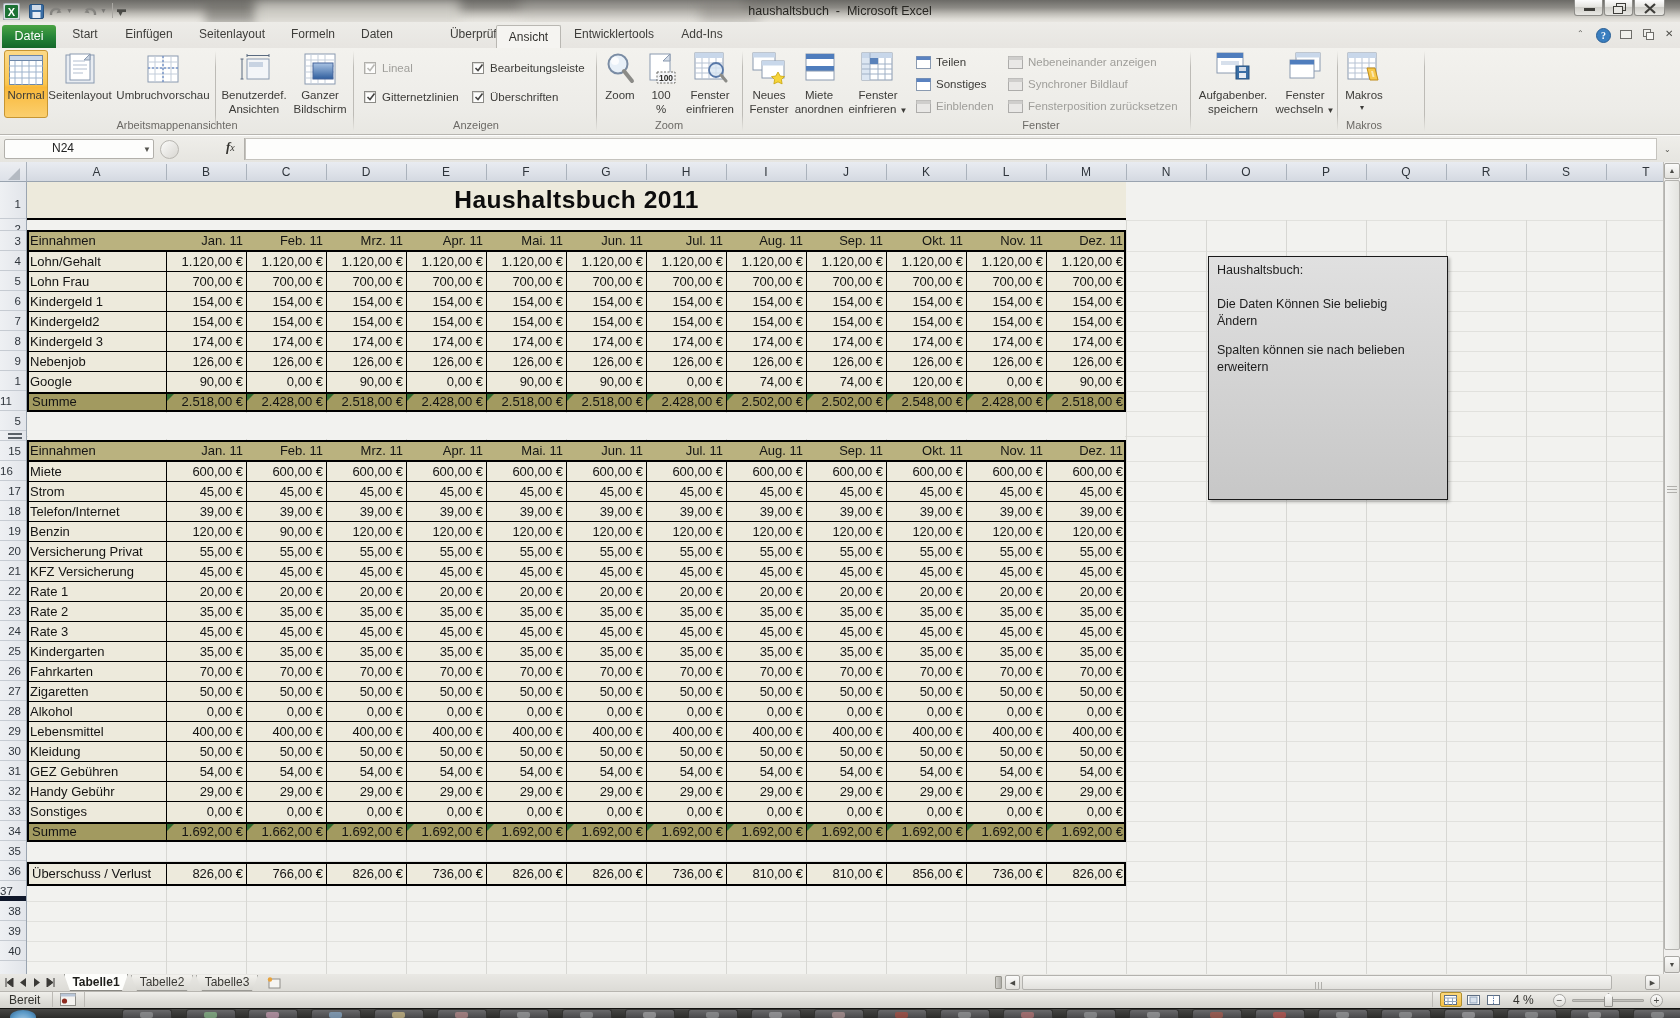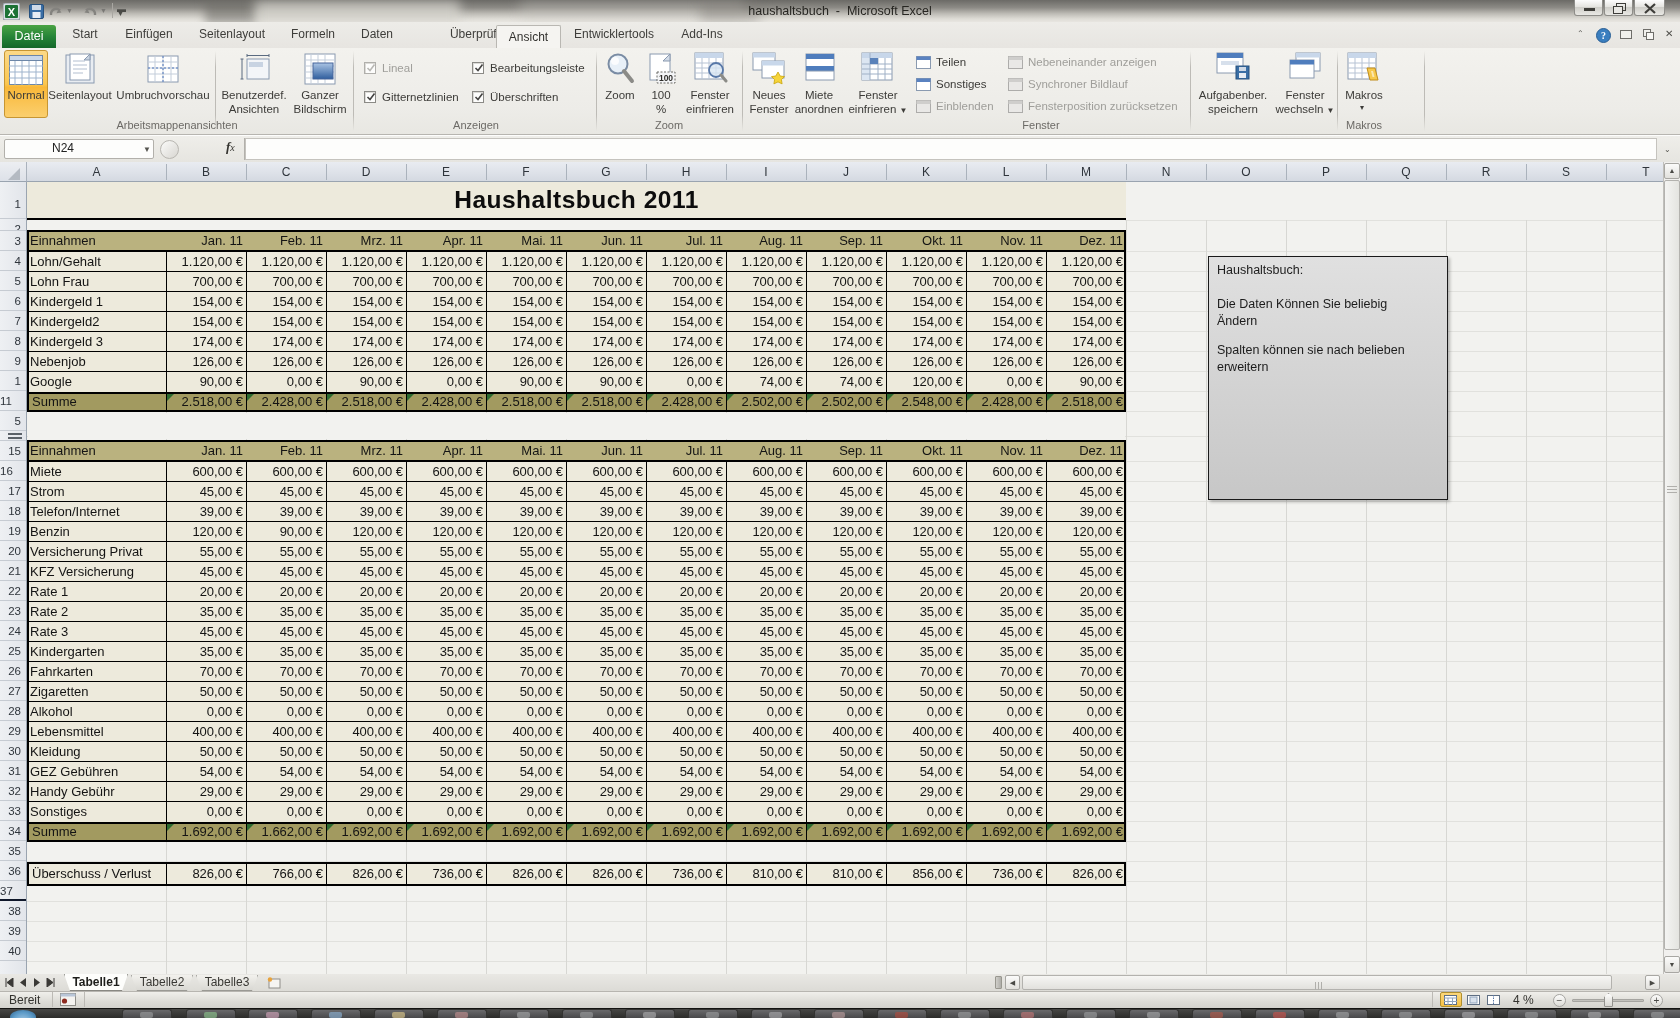--- a/index.html
+++ b/index.html
@@ -355,21 +355,21 @@
 <div class="abs" style="left:0;top:681px;width:26px;height:20px;border-bottom:1px solid #c6cbd2;font-size:11.5px;color:#2f353c;text-align:right;padding-right:5px;line-height:20px;overflow:hidden">27</div>
 <div class="abs" style="left:0;top:701px;width:26px;height:20px;border-bottom:1px solid #c6cbd2;font-size:11.5px;color:#2f353c;text-align:right;padding-right:5px;line-height:20px;overflow:hidden">28</div>
 <div class="abs" style="left:0;top:721px;width:26px;height:20px;border-bottom:1px solid #c6cbd2;font-size:11.5px;color:#2f353c;text-align:right;padding-right:5px;line-height:20px;overflow:hidden">29</div>
 <div class="abs" style="left:0;top:741px;width:26px;height:20px;border-bottom:1px solid #c6cbd2;font-size:11.5px;color:#2f353c;text-align:right;padding-right:5px;line-height:20px;overflow:hidden">30</div>
 <div class="abs" style="left:0;top:761px;width:26px;height:20px;border-bottom:1px solid #c6cbd2;font-size:11.5px;color:#2f353c;text-align:right;padding-right:5px;line-height:20px;overflow:hidden">31</div>
 <div class="abs" style="left:0;top:781px;width:26px;height:20px;border-bottom:1px solid #c6cbd2;font-size:11.5px;color:#2f353c;text-align:right;padding-right:5px;line-height:20px;overflow:hidden">32</div>
 <div class="abs" style="left:0;top:801px;width:26px;height:20px;border-bottom:1px solid #c6cbd2;font-size:11.5px;color:#2f353c;text-align:right;padding-right:5px;line-height:20px;overflow:hidden">33</div>
 <div class="abs" style="left:0;top:821px;width:26px;height:20px;border-bottom:1px solid #c6cbd2;font-size:11.5px;color:#2f353c;text-align:right;padding-right:5px;line-height:20px;overflow:hidden">34</div>
 <div class="abs" style="left:0;top:841px;width:26px;height:20px;border-bottom:1px solid #c6cbd2;font-size:11.5px;color:#2f353c;text-align:right;padding-right:5px;line-height:20px;overflow:hidden">35</div>
 <div class="abs" style="left:0;top:861px;width:26px;height:20px;border-bottom:1px solid #c6cbd2;font-size:11.5px;color:#2f353c;text-align:right;padding-right:5px;line-height:20px;overflow:hidden">36</div>
-<div class="abs" style="left:0;top:881px;width:26px;height:20px;border-bottom:2px solid #0f172a;font-size:11.5px;color:#2f353c;text-align:right;padding-right:23px;line-height:20px;overflow:hidden">37</div>
+<div class="abs" style="left:0;top:881px;width:26px;height:20px;border-bottom:5px solid #0f172a;font-size:11.5px;color:#2f353c;text-align:right;padding-right:23px;line-height:20px;overflow:hidden">37</div>
 <div class="abs" style="left:0;top:901px;width:26px;height:20px;border-bottom:1px solid #c6cbd2;font-size:11.5px;color:#2f353c;text-align:right;padding-right:5px;line-height:20px;overflow:hidden">38</div>
 <div class="abs" style="left:0;top:921px;width:26px;height:20px;border-bottom:1px solid #c6cbd2;font-size:11.5px;color:#2f353c;text-align:right;padding-right:5px;line-height:20px;overflow:hidden">39</div>
 <div class="abs" style="left:0;top:941px;width:26px;height:20px;border-bottom:1px solid #c6cbd2;font-size:11.5px;color:#2f353c;text-align:right;padding-right:5px;line-height:20px;overflow:hidden">40</div>
 <div class="abs" style="left:27px;top:220px;width:1636px;height:1px;background:#e1e1dd"></div>
 <div class="abs" style="left:27px;top:251px;width:1636px;height:1px;background:#e1e1dd"></div>
 <div class="abs" style="left:27px;top:271px;width:1636px;height:1px;background:#e1e1dd"></div>
 <div class="abs" style="left:27px;top:291px;width:1636px;height:1px;background:#e1e1dd"></div>
 <div class="abs" style="left:27px;top:311px;width:1636px;height:1px;background:#e1e1dd"></div>
 <div class="abs" style="left:27px;top:331px;width:1636px;height:1px;background:#e1e1dd"></div>
 <div class="abs" style="left:27px;top:351px;width:1636px;height:1px;background:#e1e1dd"></div>

